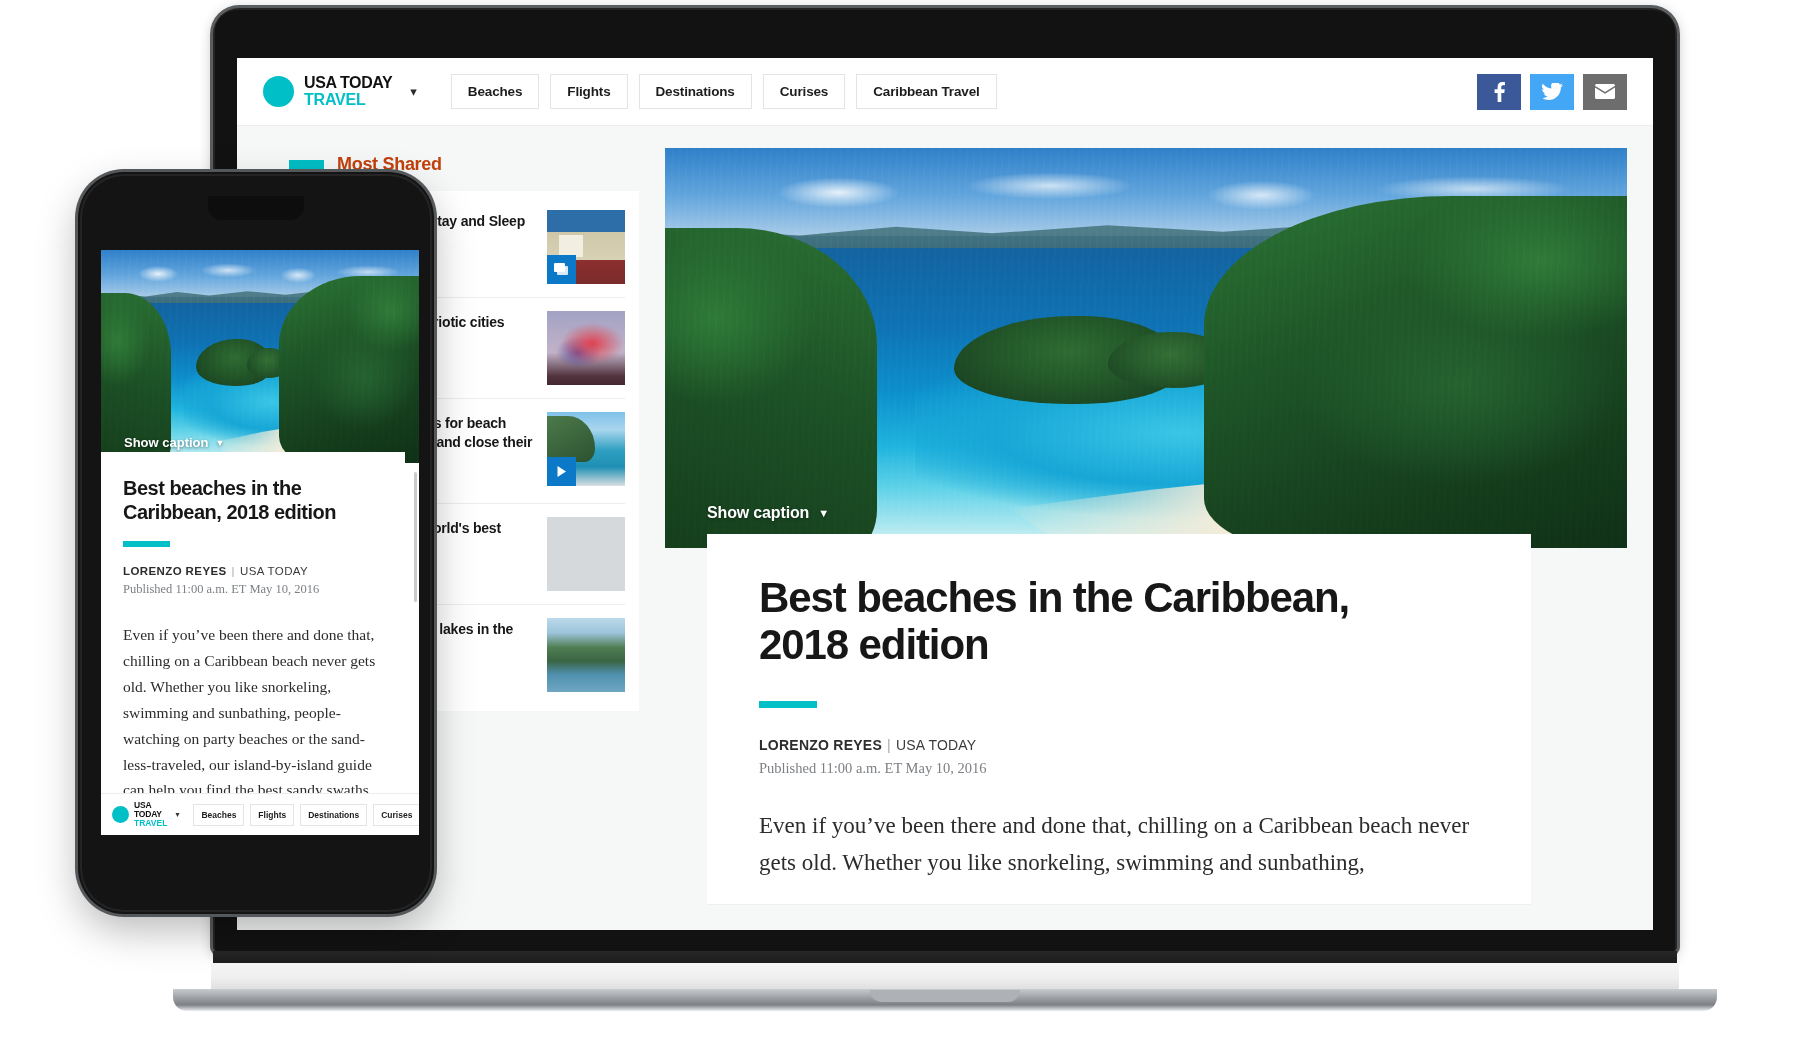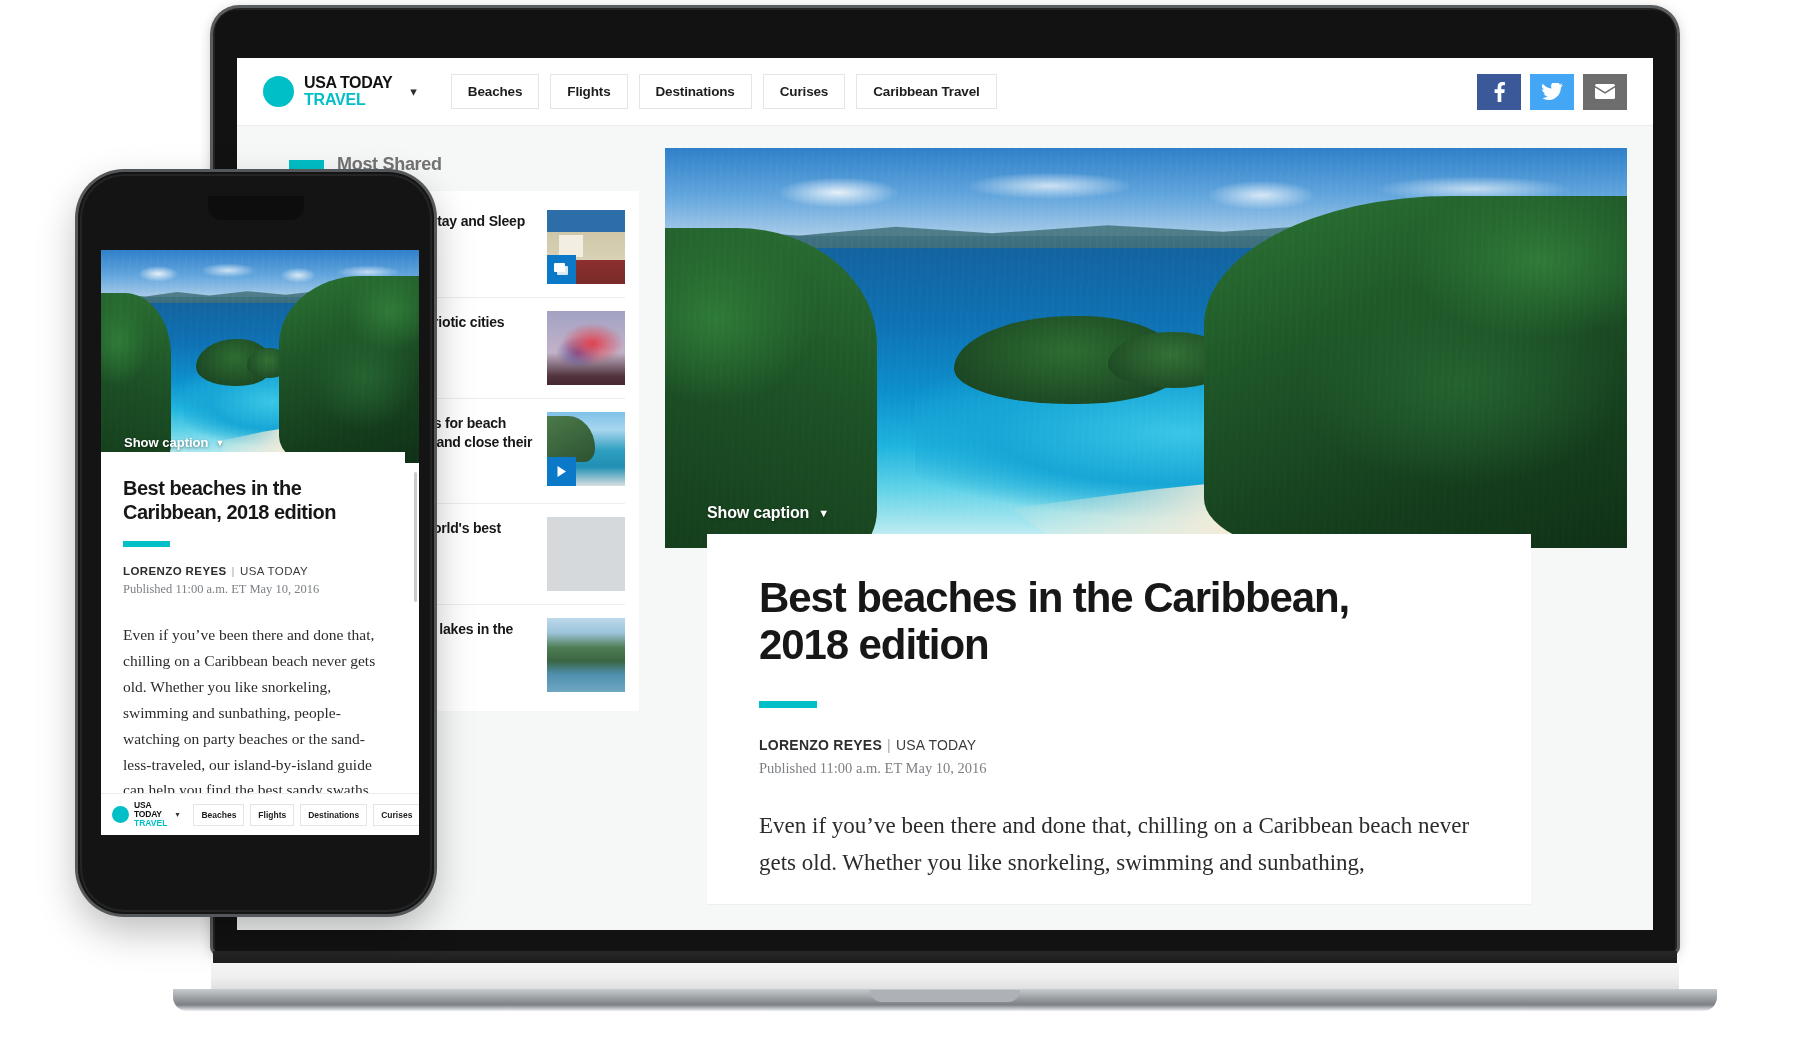--- a/index.html
+++ b/index.html
@@ -153,21 +153,21 @@
   .rail-head {
     display: flex;
     align-items: center;
     gap: 13px;
     padding: 6px 0 16px 26px;
   }
   .rail-rule {
     width: 35px; height: 9px; background: #00bfc6; flex: none;
   }
   .rail-title {
-    font-size: 18px; font-weight: 700; color: #737373;
+    font-size: 18px; font-weight: 700; color: #c2410c;
     letter-spacing: -.3px;
   }
   .rail-card {
     background: #ffffff;
     padding: 6px 14px 6px 22px;
   }
   .rail-item {
     display: flex;
     align-items: flex-start;
     gap: 14px;

